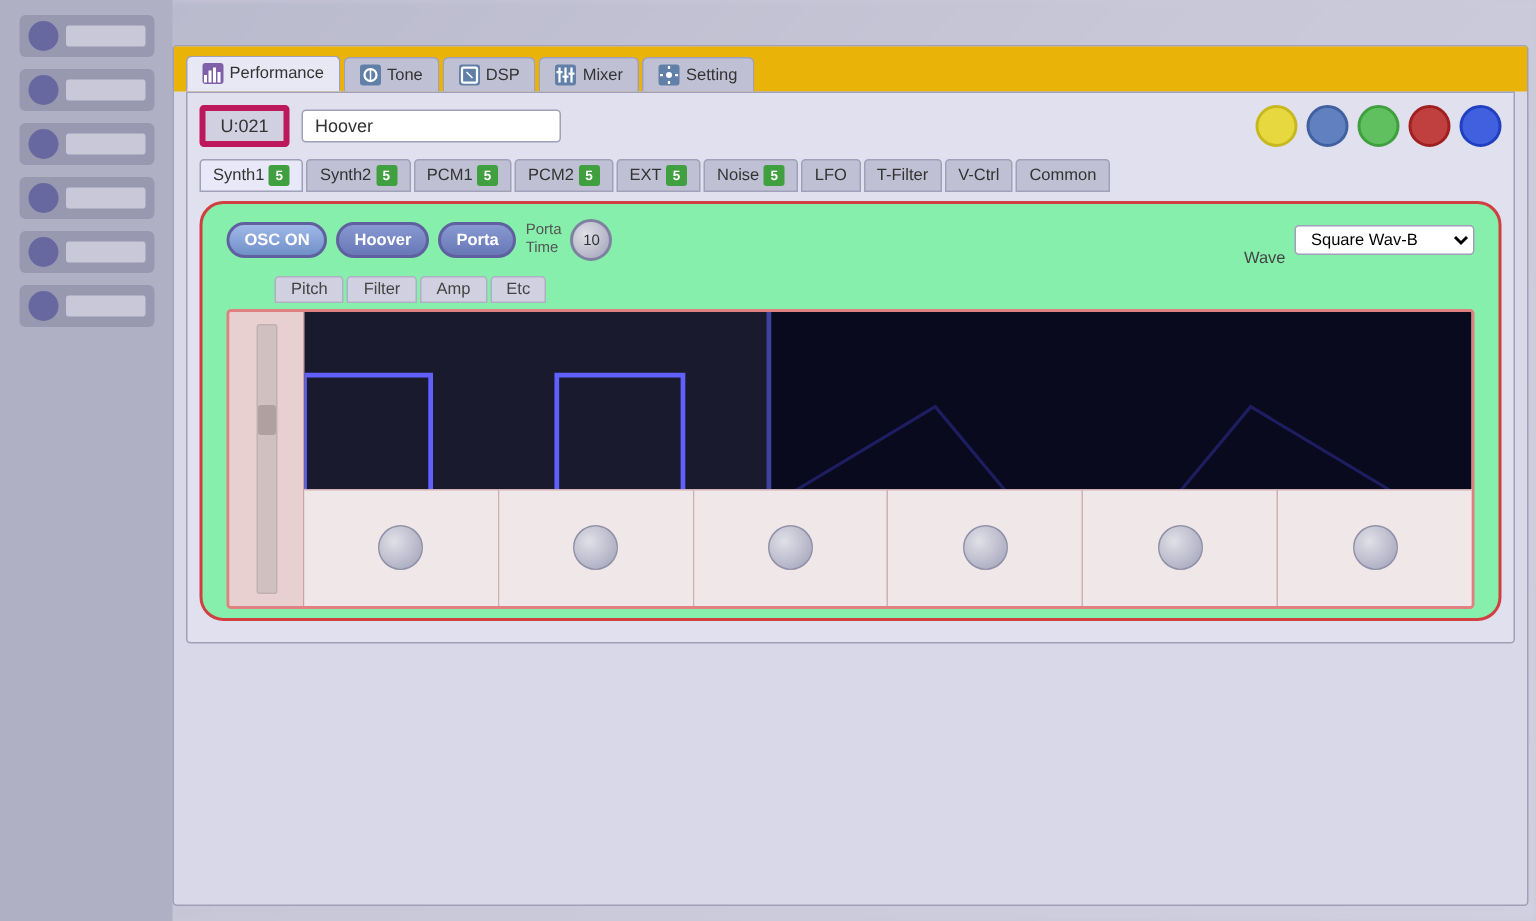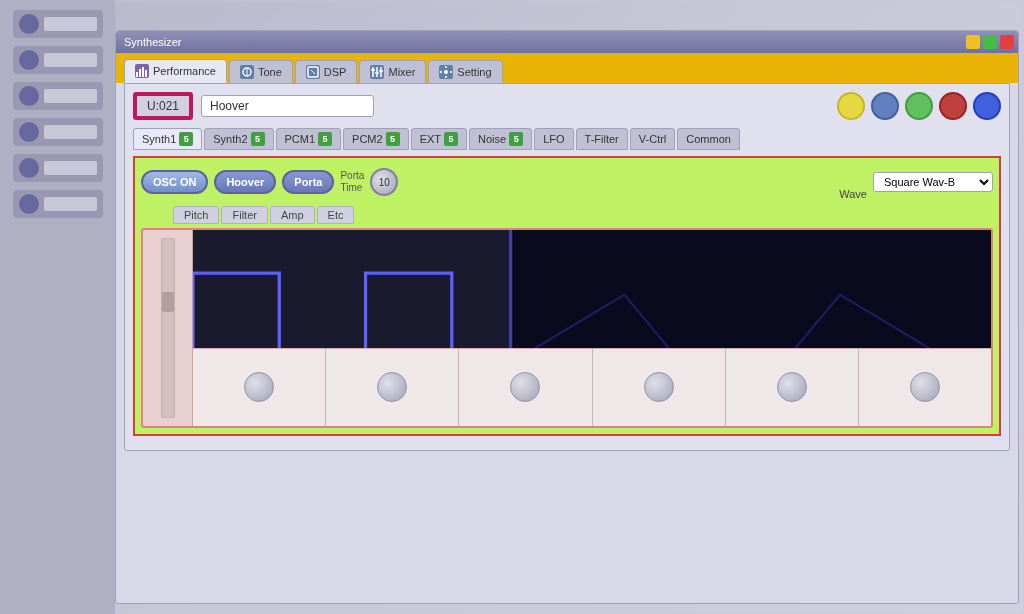--- a/index.html
+++ b/index.html
@@ -247,23 +247,23 @@
       color: white;
       font-size: 9px;
       font-weight: bold;
     }
 
     .subtab-badge.green { background: #40a040; }
 
     
     .osc-panel {
       border: 2px solid #d04040;
-      border-radius: 0;
-      padding: 6px 6px;
-      background: #bef264;
+      border-radius: 16px;
+      padding: 6px 16px;
+      background: #86efac;
       margin-bottom: 6px;
     }
 
     .osc-controls-row {
       display: flex;
       align-items: center;
       gap: 6px;
       margin-bottom: 6px;
     }
 
@@ -439,28 +439,20 @@
     <div class="sidebar-text"></div>
   </div>
   <div class="sidebar-item">
     <div class="sidebar-dot"></div>
     <div class="sidebar-text"></div>
   </div>
 </div>
 
 <div class="main-window">
 
-  <div class="title-bar">
-    <span class="title-bar-text">Synthesizer</span>
-    <div class="title-bar-controls">
-      <button class="tb-btn" style="background:#f0c020;"></button>
-      <button class="tb-btn" style="background:#40c040;"></button>
-      <button class="tb-btn" style="background:#e04040;"></button>
-    </div>
-  </div>
 
   <div class="tab-bar">
     <div class="tab active">
       <div class="tab-icon" style="background:#8060a8;">
         <svg width="14" height="14" viewBox="0 0 14 14">
             <rect x="1" y="8" width="2" height="5" fill="white"></rect>
             <rect x="4" y="5" width="2" height="8" fill="white"></rect>
             <rect x="7" y="3" width="2" height="10" fill="white"></rect>
             <rect x="10" y="6" width="2" height="7" fill="white"></rect>
           </svg>

